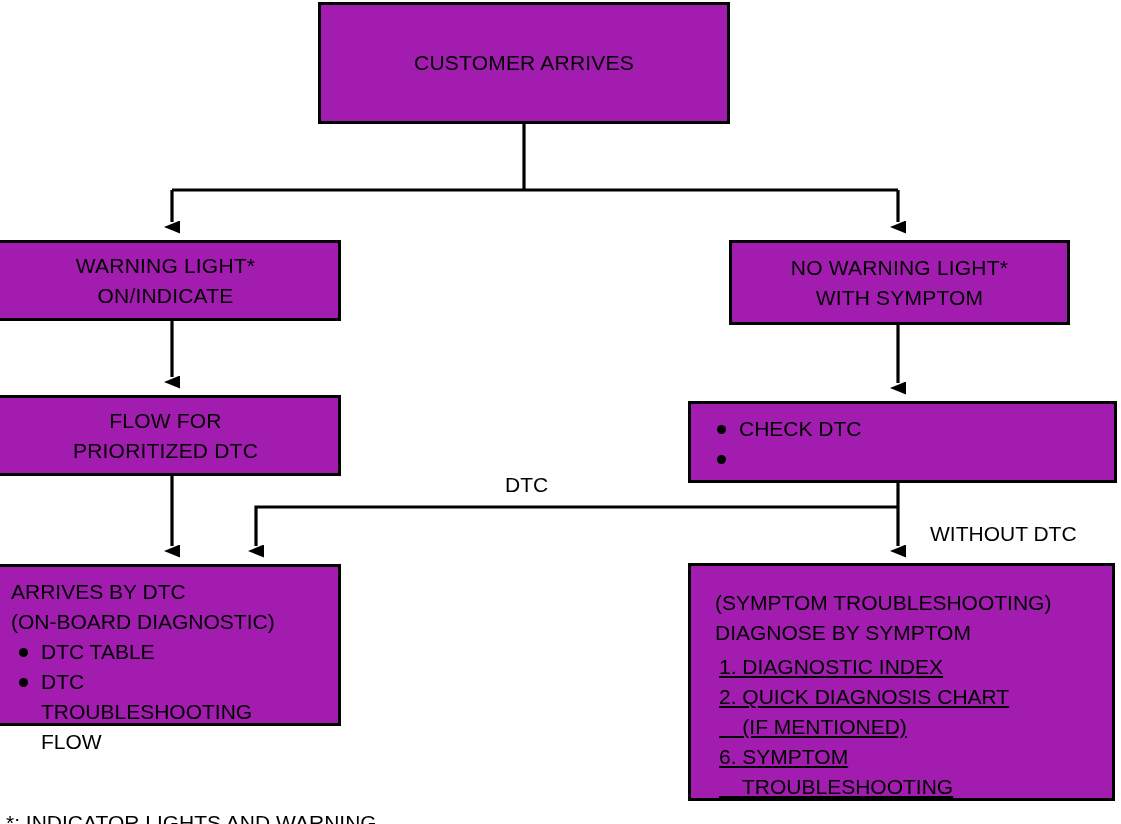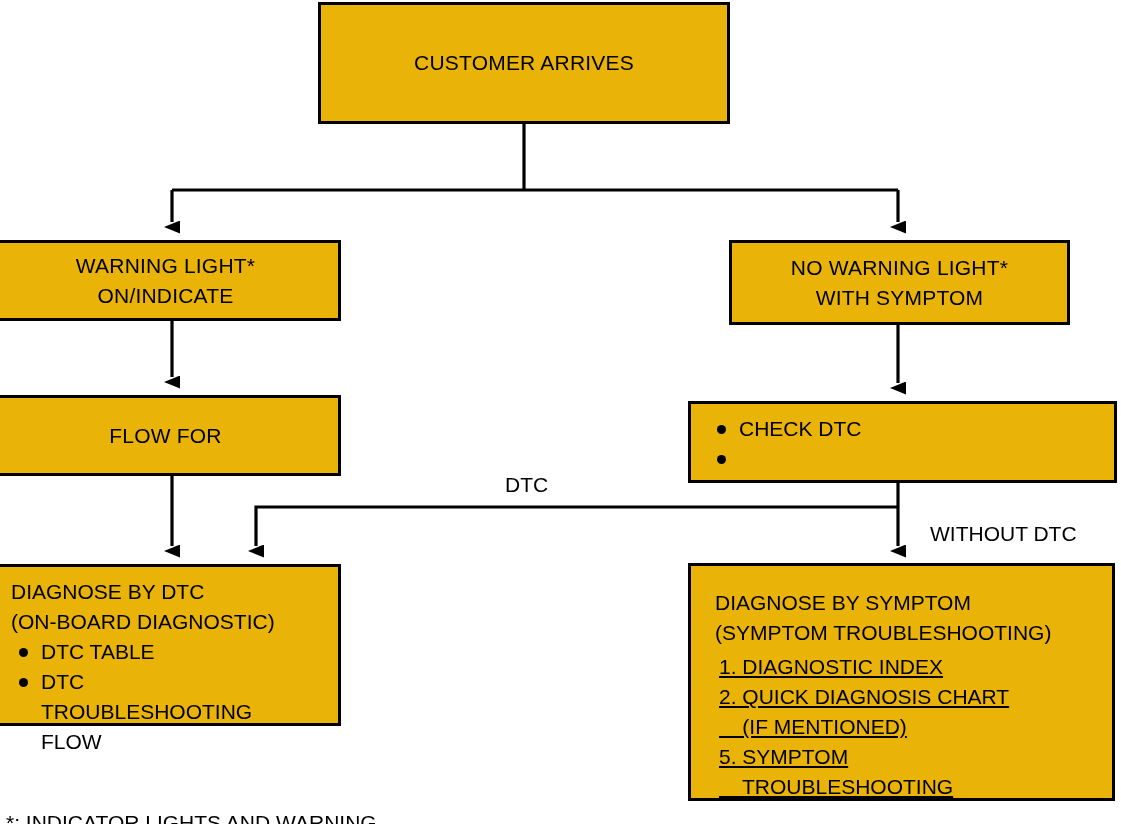--- a/index.html
+++ b/index.html
@@ -1,20 +1,20 @@
 <!DOCTYPE html>
 <html><head>
 <meta charset="utf-8">
 <style>
   html,body{margin:0;padding:0;background:#ffffff;}
   body{width:1121px;height:824px;font-family:"Liberation Sans",sans-serif;color:#000;}
   #canvas{position:relative;width:1121px;height:824px;overflow:hidden;}
   svg#wires{position:absolute;left:0;top:0;width:1121px;height:824px;pointer-events:none;}
 
-  .node{position:absolute;border:3px solid #000;background:#eab308;box-sizing:border-box;}
+  .node{position:absolute;border:3px solid #000;background:#a21caf;box-sizing:border-box;}
   .node .txt{font-size:21px;line-height:30px;letter-spacing:.2px;white-space:pre;}
   .ctr{display:flex;align-items:center;justify-content:center;height:100%;}
   .ctr .txt{text-align:center;}
   .pad{padding:10px 14px 16px 18px;}
 
   .bullets{list-style:none;margin:0;padding:0;}
   .bullets li{position:relative;padding-left:30px;font-size:21px;line-height:30px;white-space:pre;}
   .bullets li .dot{position:absolute;left:8px;top:11px;width:9px;height:9px;background:#000;border-radius:50%;}
   .numlist{list-style:none;margin:4px;padding:0;text-decoration:underline;}
   .numlist li{font-size:21px;line-height:30px;white-space:pre;}
@@ -79,50 +79,50 @@
   </div>
 
   <div class="node" id="n-nowarning">
     <div class="ctr">
       <span class="txt"><span>NO WARNING LIGHT*</span><br><span>WITH SYMPTOM</span></span>
     </div>
   </div>
 
   <div class="node" id="n-checkprior">
     <div class="ctr">
-      <span class="txt"><span>FLOW FOR</span><br></span>
+      <span class="txt"><span>FLOW FOR</span><br><span>PRIORITIZED DTC</span></span>
     </div>
   </div>
 
   <div class="node pad" id="n-checkdtc">
     <ul class="bullets">
       <li><span class="dot"></span><span>CHECK DTC</span></li>
       <li><span class="dot"></span></li>
     </ul>
   </div>
 
   <div class="node pad" id="n-diagdtc">
-    <div class="plain">DIAGNOSE BY DTC</div>
+    <div class="plain">ARRIVES BY DTC</div>
     <div class="plain">(ON-BOARD DIAGNOSTIC)</div>
     <ul class="bullets">
       <li><span class="dot"></span><span>DTC TABLE</span></li>
       <li><span class="dot"></span><span>DTC
 TROUBLESHOOTING
 FLOW</span></li>
     </ul>
   </div>
 
   <div class="node pad" id="n-diagsym" style="padding:22px 14px 10px 24px;">
+    <div class="plain">(SYMPTOM TROUBLESHOOTING)</div>
     <div class="plain">DIAGNOSE BY SYMPTOM</div>
-    <div class="plain">(SYMPTOM TROUBLESHOOTING)</div>
     <ul class="numlist">
       <li>1. DIAGNOSTIC INDEX</li>
       <li>2. QUICK DIAGNOSIS CHART
     (IF MENTIONED)</li>
-      <li>5. SYMPTOM
+      <li>6. SYMPTOM
     TROUBLESHOOTING</li>
     </ul>
   </div>
 
   <div class="edge-label" id="lbl-dtc">DTC</div>
   <div class="edge-label" id="lbl-without">WITHOUT DTC</div>
 
   <div class="footnote" id="foot">*: INDICATOR LIGHTS AND WARNING
    LIGHTS THAT INDICATE MALFUNCTIONS</div>
 

